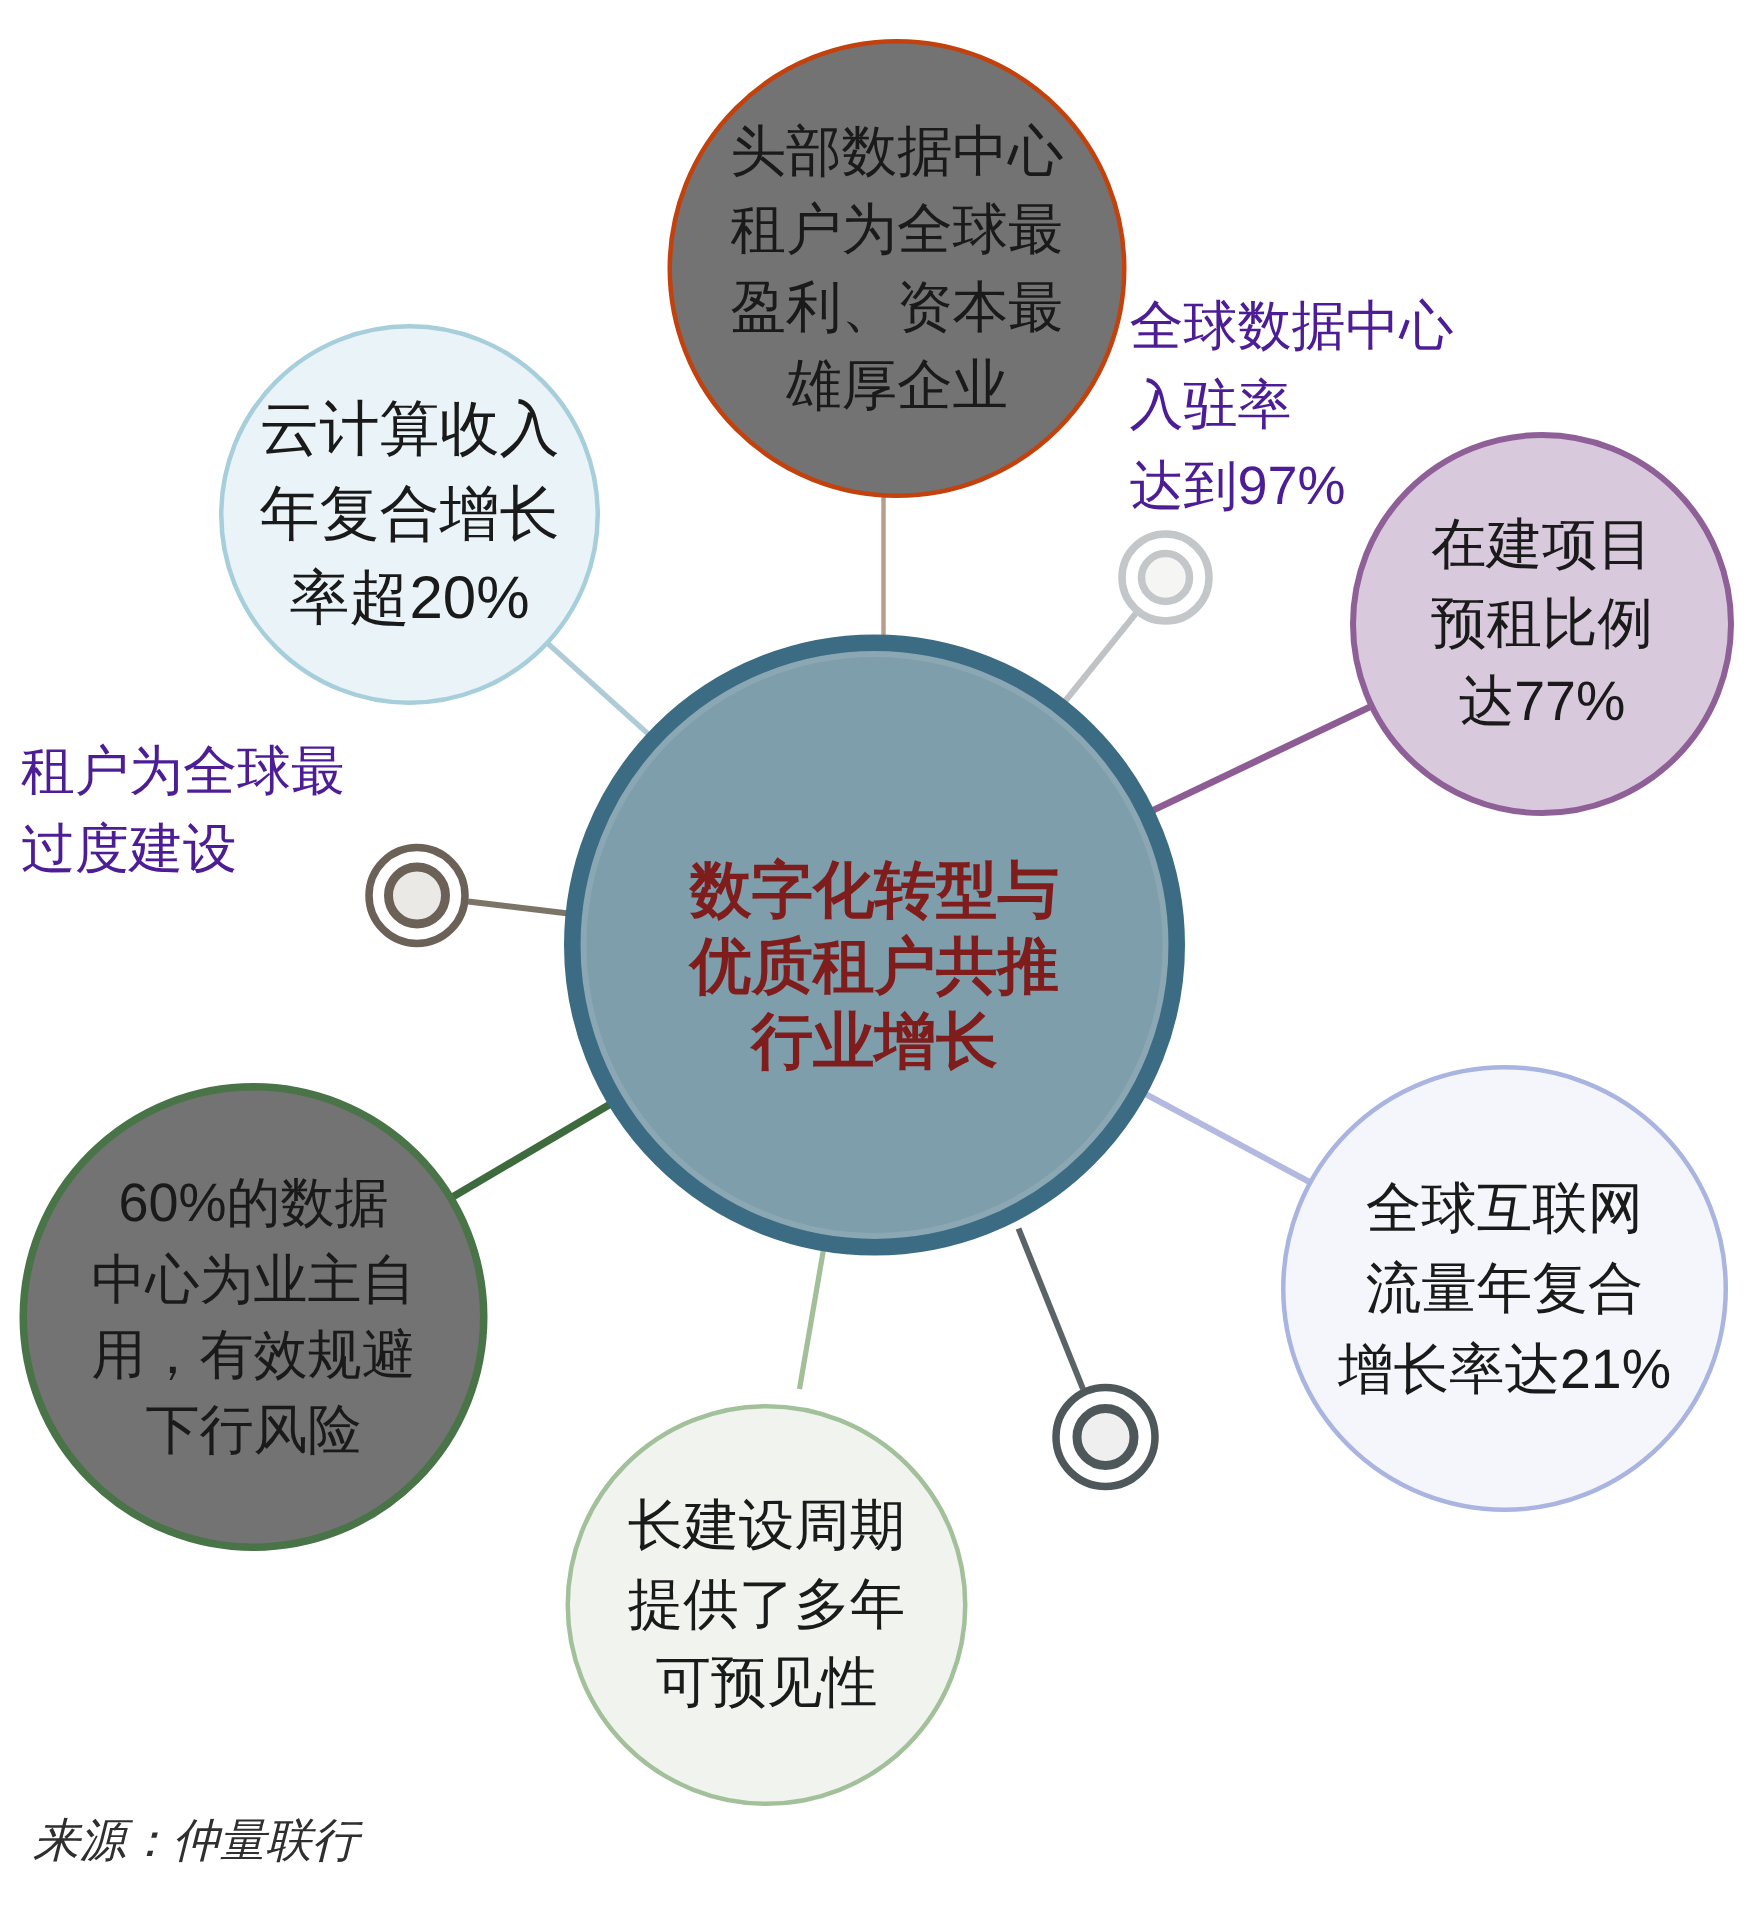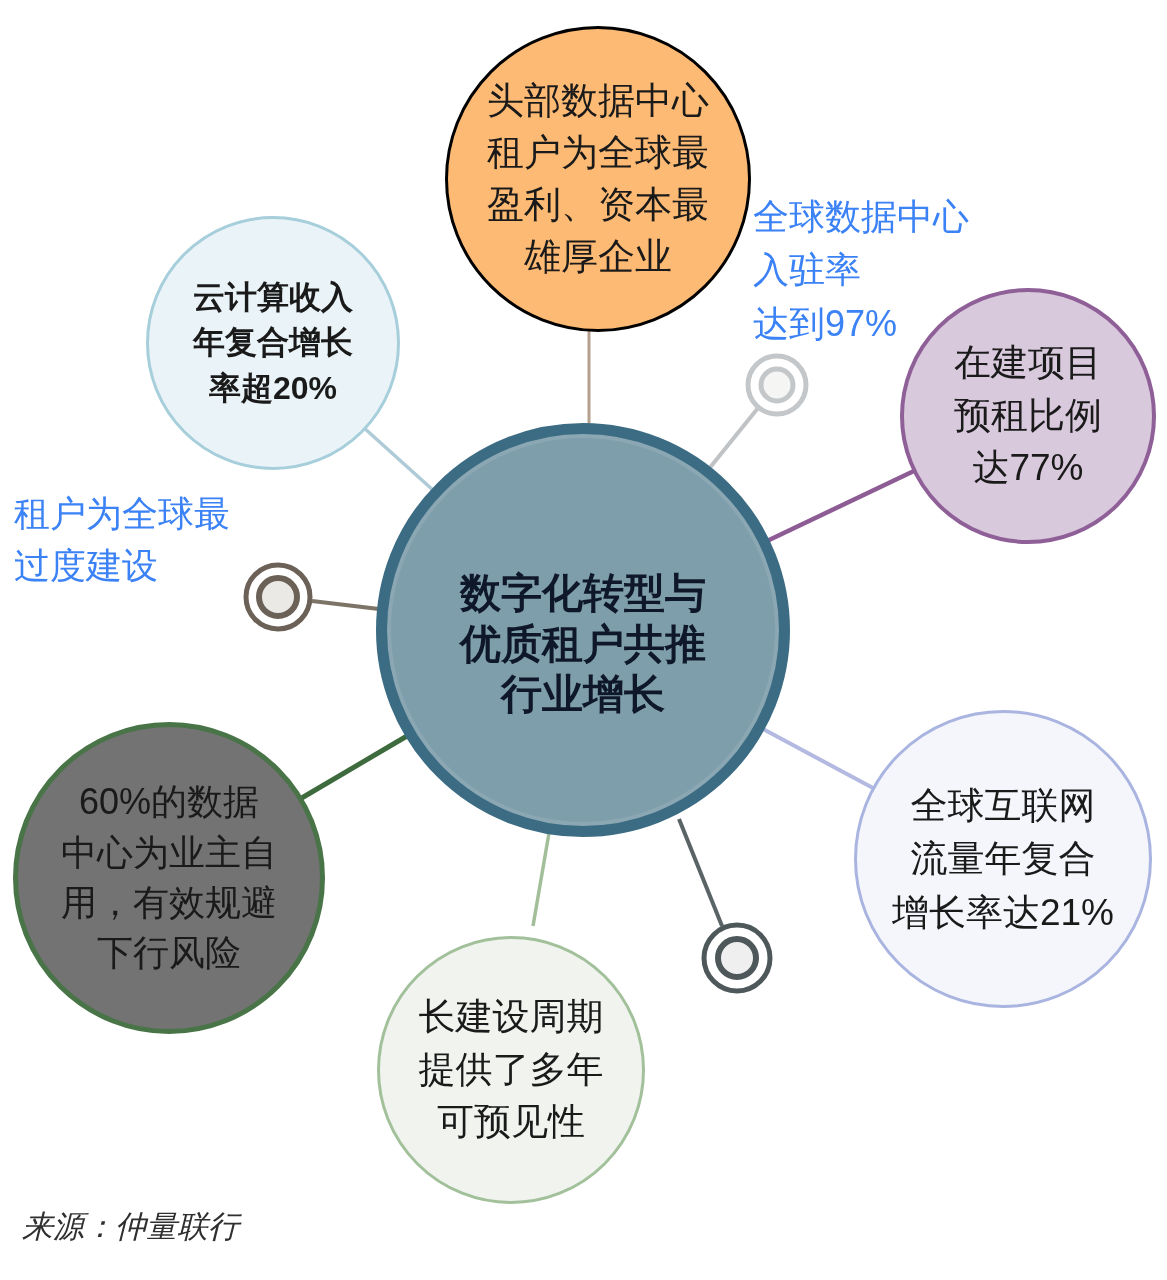--- a/index.html
+++ b/index.html
@@ -39,43 +39,43 @@
   }
   
   .bubble.center {
     left: 376px; top: 423px;
     width: 414px; height: 414px;
     background: #7e9eab;
     border: 11px solid #3c6c83;
     box-shadow: inset 0 0 0 4px rgba(255,255,255,0.10);
   }
   .bubble.center .label {
-    color: #0f172a;
+    color: #7f1d1d;
     font-weight: bold;
     font-size: 41px;
     line-height: 1.23;
     white-space: pre-line;
     margin-top: 28px;
   }
   
   .bubble.tenants {
     left: 445px; top: 26px;
     width: 306px; height: 306px;
-    background: #fdba74;
-    border: 3px solid #000000;
+    background: #737373;
+    border: 3px solid #c2410c;
   }
   .bubble.tenants .label { font-size: 37px; line-height: 1.40; }
   
   .bubble.cloud {
     left: 146px; top: 216px;
     width: 254px; height: 254px;
     background: #eaf3f7;
     border: 3px solid #a6cedb;
   }
-  .bubble.cloud .label { font-size: 32px; line-height: 1.42; font-weight: bold; }
+  .bubble.cloud .label { font-size: 40px; line-height: 1.42; }
   
   .bubble.prelease {
     left: 900px; top: 288px;
     width: 256px; height: 256px;
     background: #d9c9dc;
     border: 4px solid #8f5f98;
   }
   .bubble.prelease .label { font-size: 37px; line-height: 1.42; }
   
   .bubble.internet {
@@ -98,21 +98,21 @@
     left: 13px; top: 722px;
     width: 312px; height: 312px;
     background: #737373;
     border: 5px solid #487447;
   }
   .bubble.owner .label { font-size: 36px; line-height: 1.40; }
   
   .callout {
     position: absolute;
     z-index: 2;
-    color: #3b82f6;
+    color: #4c1d95;
     white-space: pre-line;
   }
   .callout.occupancy {
     left: 753px; top: 190px;
     font-size: 36px;
     line-height: 1.48;
     text-align: left;
   }
   .callout.power {
     left: 14px; top: 488px;

